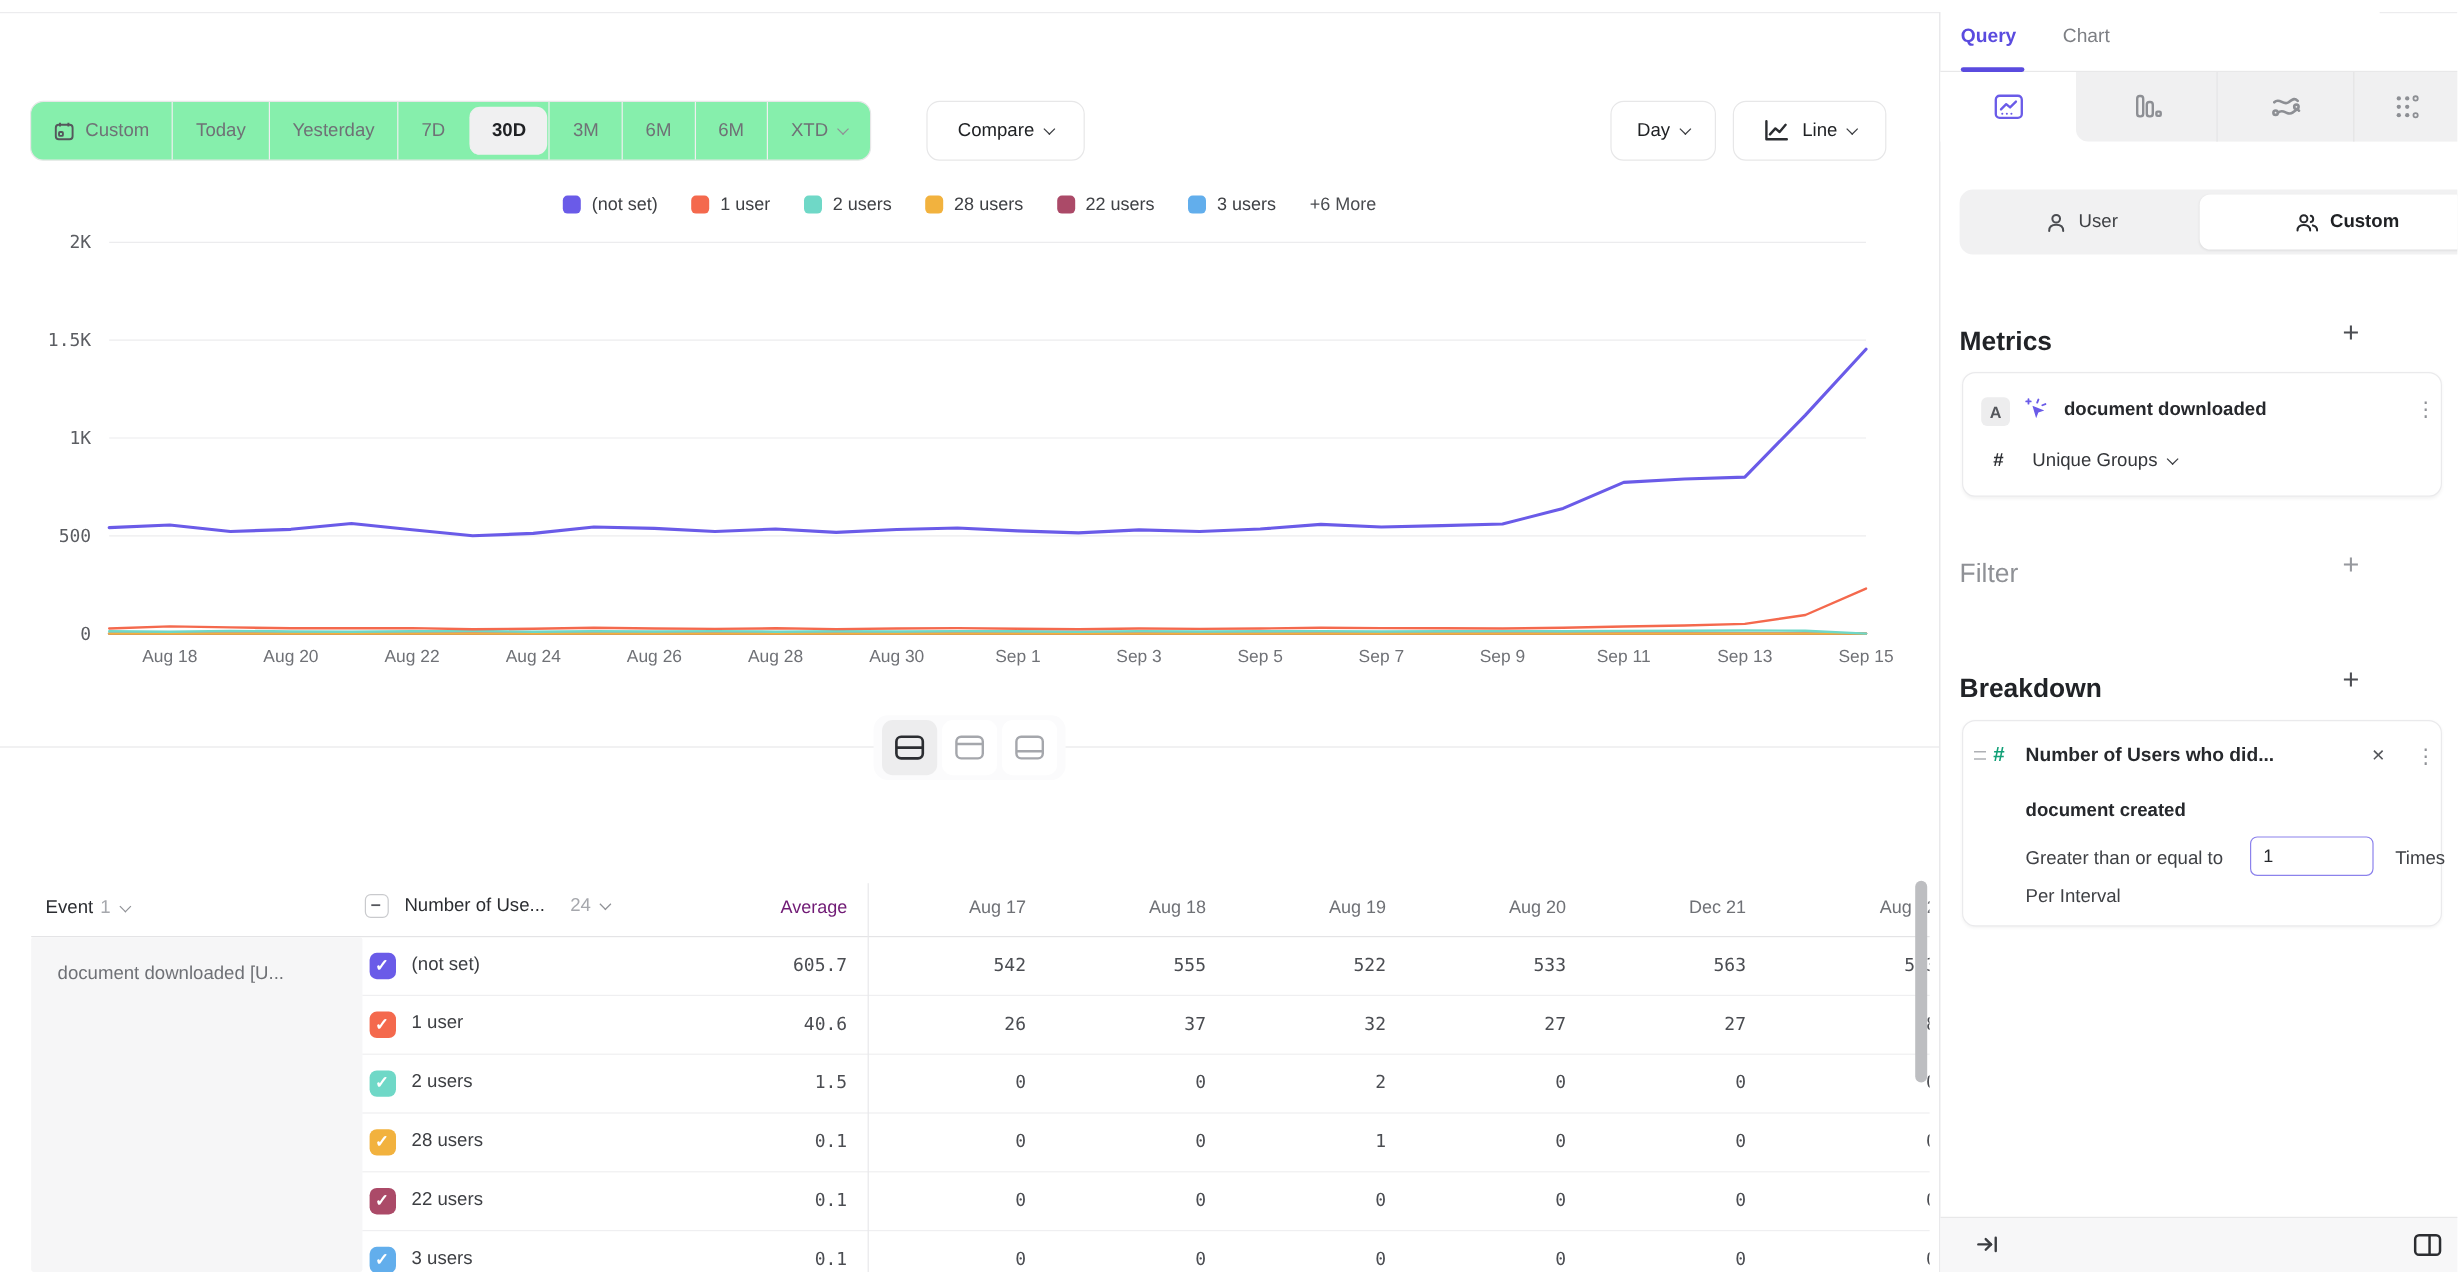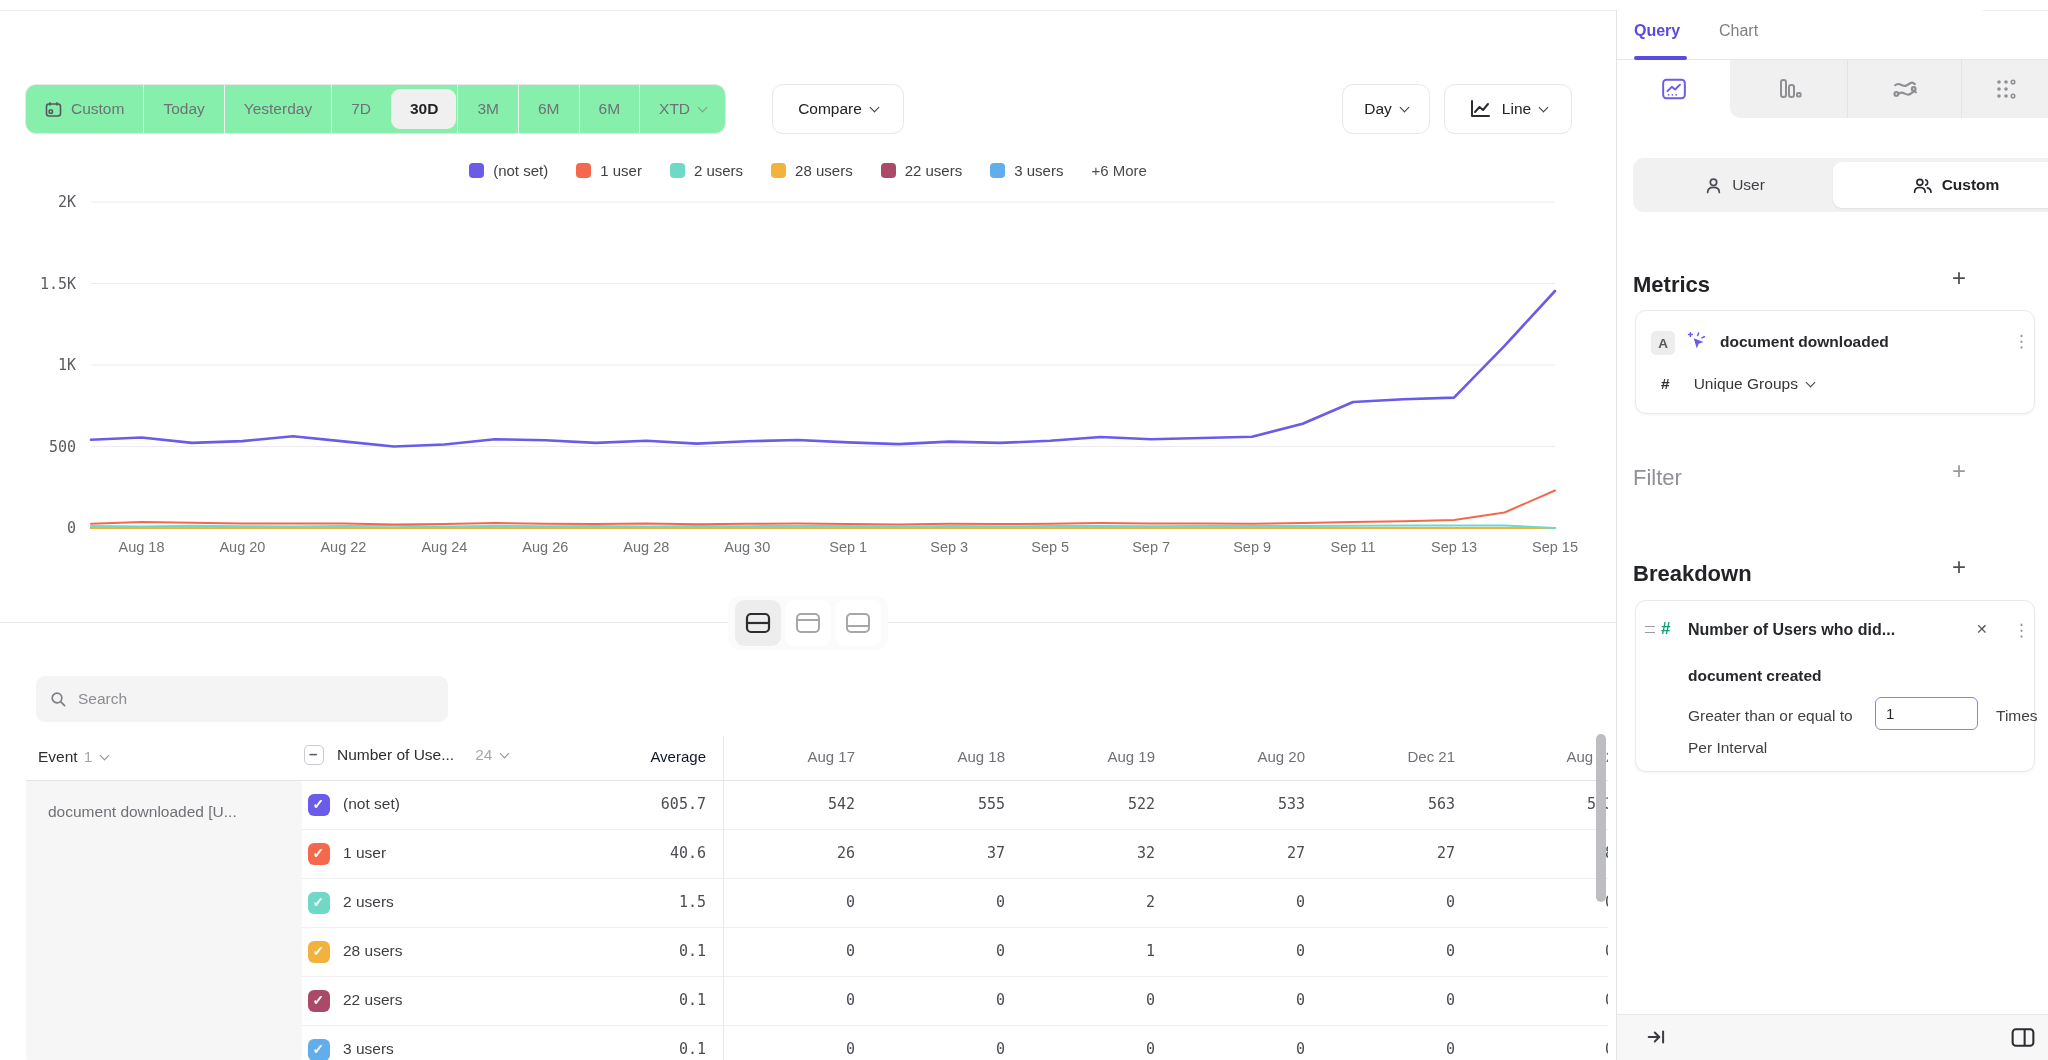--- a/index.html
+++ b/index.html
@@ -52,21 +52,21 @@
   #search-box input::placeholder { color: #8b8d92; }
 
   
   #table-header { position: absolute; left: 0; top: 726px; width: 1616px; height: 44px; }
   #event-header { position: absolute; left: 38px; top: 12px; display: flex; align-items: center; font-size: 15.5px; color: #2b2d31; }
   #event-header .cnt { color: #a6a8ad; margin-left: 6px; }
   #group-header { position: absolute; left: 304px; top: 9px; display: flex; align-items: center; font-size: 15.5px; color: #2b2d31; }
   .ind-cb { width: 20px; height: 20px; border: 1.5px solid #c9cacd; border-radius: 5px; background: #fff; position: relative; margin-right: 13px; cursor: pointer; }
   .ind-cb::after { content: "\2013"; position: absolute; left: 4px; top: -1px; color: #55575c; font-size: 15px; font-weight: 700; }
   #group-header .cnt { color: #a6a8ad; margin-left: 21px; }
-  #avg-header { position: absolute; right: 910px; top: 12px; font-size: 15px; color: #0f172a; }
+  #avg-header { position: absolute; right: 910px; top: 12px; font-size: 15px; color: #701a75; }
   #date-headers { position: absolute; left: 723px; top: 0; width: 885px; height: 44px; overflow: hidden; }
   .dh { position: absolute; top: 12px; font-size: 15px; color: #6f7176; white-space: nowrap; }
   #header-sep { position: absolute; left: 26px; top: 770px; width: 1582px; height: 1px; background: #e4e4e6; }
   #col-divider { position: absolute; left: 723px; top: 726px; width: 1px; height: 324px; background: #e8e8ea; }
 
   #event-panel { position: absolute; left: 26px; top: 771px; width: 276px; height: 279px; background: #f6f6f7; border-radius: 2px; }
   #event-item { position: absolute; left: 22px; top: 22px; font-size: 15.5px; color: #6f7176; white-space: nowrap; }
 
   #table-rows { position: absolute; left: 0; top: 771px; width: 1616px; height: 279px; }
   .t-row { position: absolute; left: 302px; width: 1306px; height: 49px; border-bottom: 1px solid #efeff1; }
@@ -276,27 +276,20 @@
         </svg>
       </div>
       <div class="vt-btn">
         <svg width="26" height="22" viewBox="0 0 26 22" fill="none" stroke="#a5a7ac" stroke-width="2">
           <rect x="2" y="2" width="22" height="18" rx="4"></rect>
             <line x1="2" y1="14" x2="24" y2="14"></line>
         </svg>
       </div>
     </div>
 
-    <div id="search-box">
-      <svg width="17" height="17" viewBox="0 0 17 17" fill="none" stroke="#7c7e83" stroke-width="1.7" stroke-linecap="round">
-        <circle cx="7" cy="7" r="4.8"></circle>
-          <line x1="10.8" y1="10.8" x2="14.6" y2="14.6"></line>
-      </svg>
-      <input type="text" placeholder="Search" style="">
-    </div>
 
     <div id="table-header">
       <div id="event-header">
         <span>Event</span>
         <span class="cnt">1</span>
         <span class="chev"></span>
       </div>
       <div id="group-header">
         <span class="ind-cb"></span>
         <span>Number of Use...</span>

